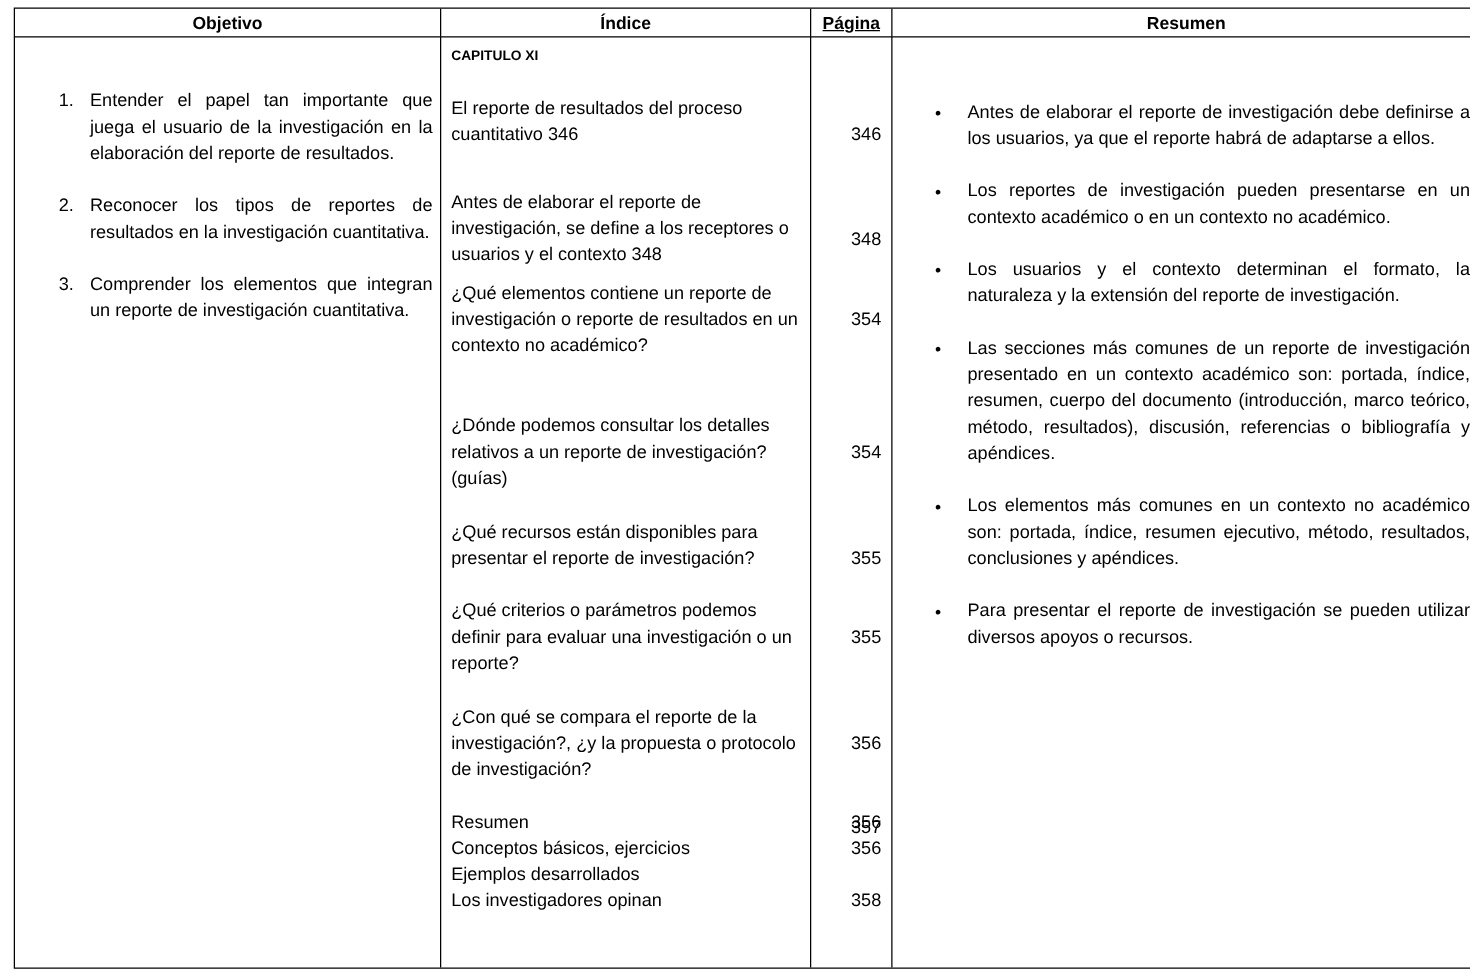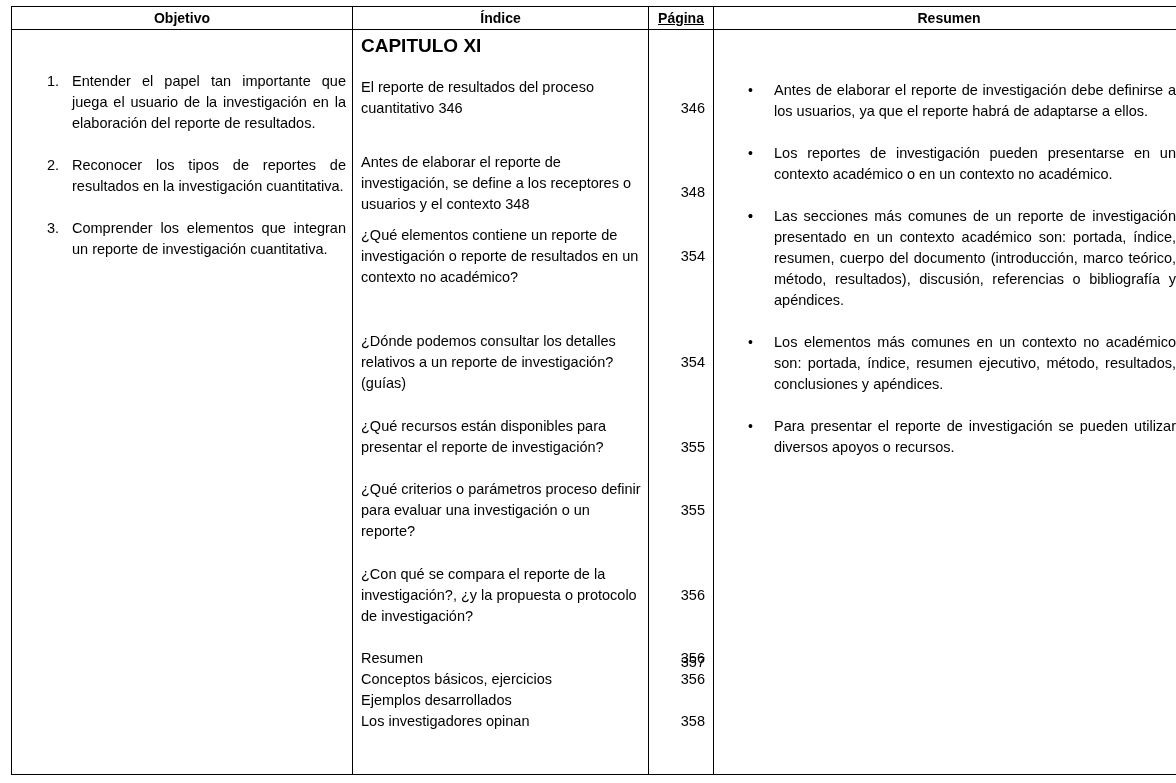--- a/index.html
+++ b/index.html
@@ -83,21 +83,21 @@
       left: 35px;
       top: 0;
     }
 
     
     .idx-title {
       position: absolute;
       top: 6px;
       left: 8px;
       font-weight: bold;
-      font-size: 19px;
+      font-size: 11px;
       line-height: 21px;
     }
     .idx-entry {
       position: absolute;
       left: 8px;
       right: 4px;
     }
     .pag-entry {
       position: absolute;
       right: 8px;
@@ -157,21 +157,21 @@
       </ol>
     </div>
 
     <div class="bcell col-idx">
       <div class="idx-title">CAPITULO XI</div>
       <div class="idx-entry" style="top:48px;">El reporte de resultados del proceso cuantitativo 346</div>
       <div class="idx-entry" style="top:123px;">Antes de elaborar el reporte de investigación, se define a los receptores o usuarios y el contexto 348</div>
       <div class="idx-entry" style="top:196px;">¿Qué elementos contiene un reporte de investigación o reporte de resultados en un contexto no académico?</div>
       <div class="idx-entry" style="top:302px;">¿Dónde podemos consultar los detalles relativos a un reporte de investigación? (guías)</div>
       <div class="idx-entry" style="top:387px;">¿Qué recursos están disponibles para presentar el reporte de investigación?</div>
-      <div class="idx-entry" style="top:450px;">¿Qué criterios o parámetros proceso definir para evaluar una investigación o un reporte?</div>
+      <div class="idx-entry" style="top:450px;">¿Qué criterios o parámetros podemos definir para evaluar una investigación o un reporte?</div>
       <div class="idx-entry" style="top:535px;">¿Con qué se compara el reporte de la investigación?, ¿y la propuesta o protocolo de investigación?</div>
       <div class="idx-entry" style="top:619px;">Resumen</div>
       <div class="idx-entry" style="top:640px;">Conceptos básicos, ejercicios</div>
       <div class="idx-entry" style="top:682px;">Los investigadores opinan</div>
       <div class="idx-entry" style="top:661px;">Ejemplos desarrollados</div>
     </div>
 
     <div class="bcell col-pag">
       <div class="pag-entry" style="top:69px;">346</div>
       <div class="pag-entry" style="top:153px;">348</div>
@@ -191,20 +191,21 @@
         <li class="res-item">
           <span class="res-bullet">•</span>
           <span>Antes de elaborar el reporte de investigación debe definirse a los usuarios, ya que el reporte habrá de adaptarse a ellos.</span>
         </li>
         <li class="res-item">
           <span class="res-bullet">•</span>
           <span>Los reportes de investigación pueden presentarse en un contexto académico o en un contexto no académico.</span>
         </li>
         <li class="res-item">
           <span class="res-bullet">•</span>
+          <span>Los usuarios y el contexto determinan el formato, la naturaleza y la extensión del reporte de investigación.</span>
         </li>
         <li class="res-item">
           <span class="res-bullet">•</span>
           <span>Las secciones más comunes de un reporte de investigación presentado en un contexto académico son: portada, índice, resumen, cuerpo del documento (introducción, marco teórico, método, resultados), discusión, referencias o bibliografía y apéndices.</span>
         </li>
         <li class="res-item">
           <span class="res-bullet">•</span>
           <span>Los elementos más comunes en un contexto no académico son: portada, índice, resumen ejecutivo, método, resultados, conclusiones y apéndices.</span>
         </li>
         <li class="res-item">

